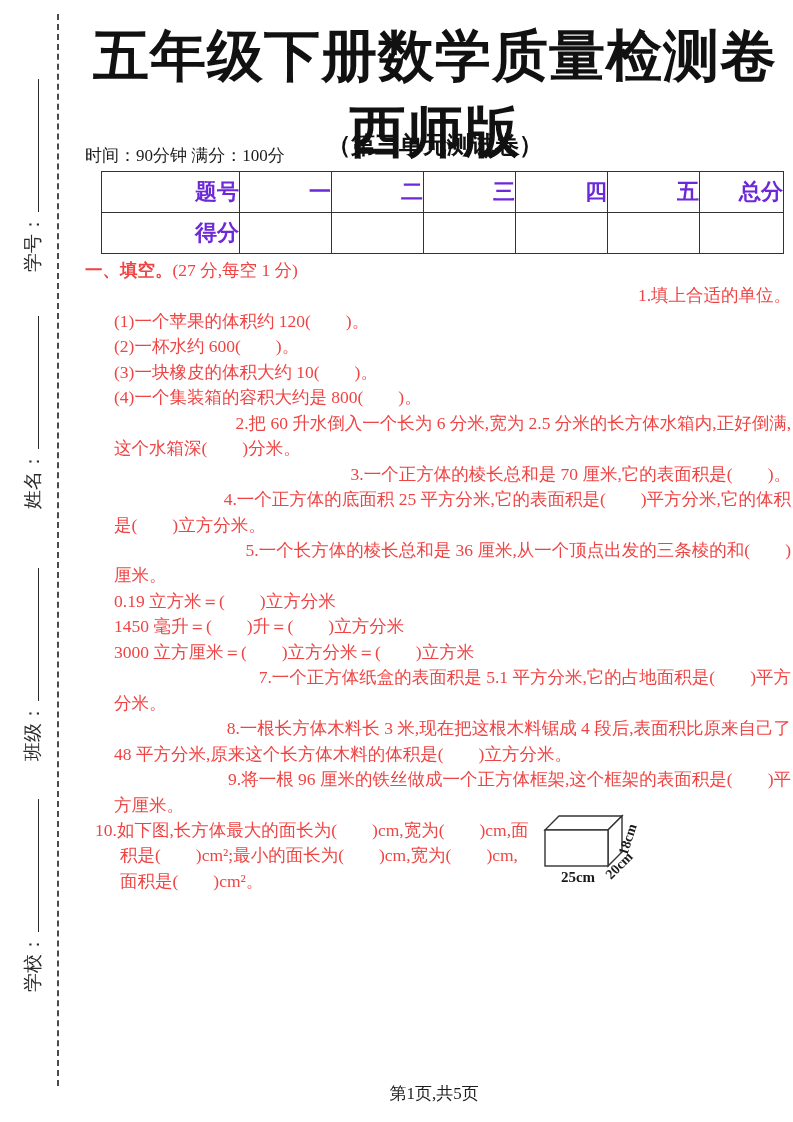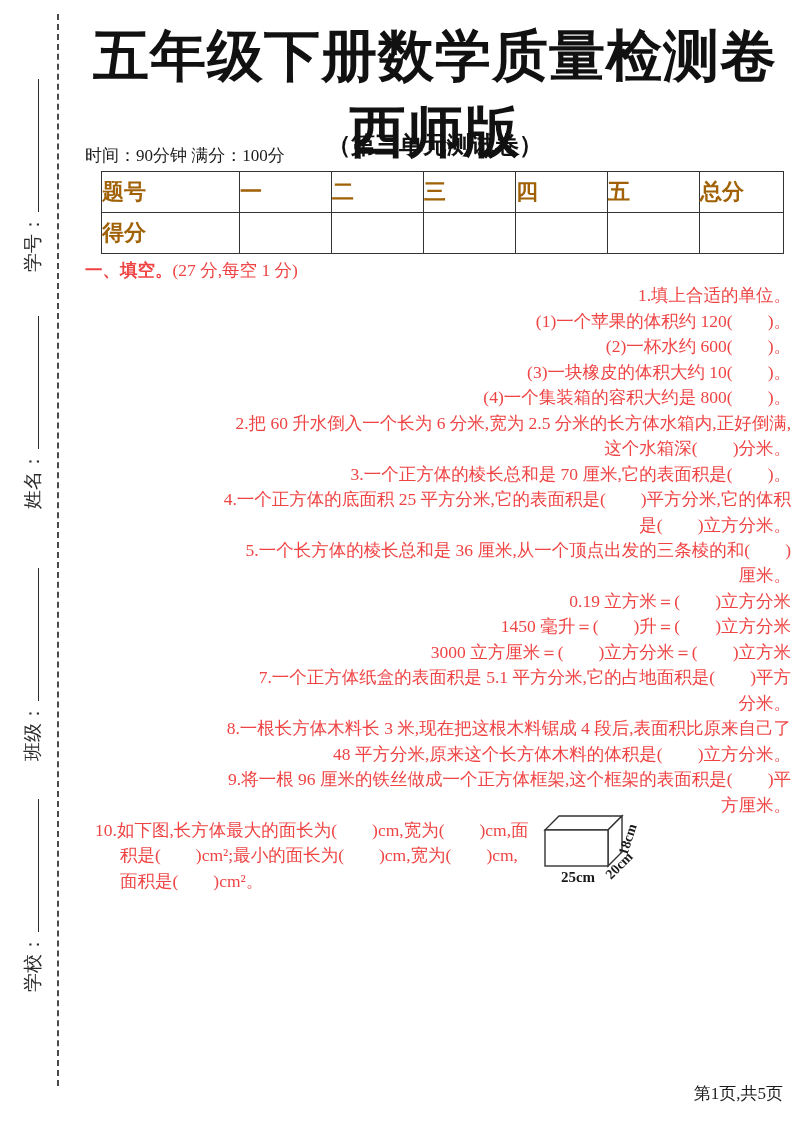--- a/index.html
+++ b/index.html
@@ -35,41 +35,41 @@
   .meta {
     position:absolute; top:144px; left:85px; width:698px; text-align:left;
     font-size:17px; color:#1c1c1c;
   }
   
   .score-table {
     position:absolute; top:171px; left:101px; width:682px;
     border-collapse:collapse; table-layout:fixed;
   }
   .score-table td {
-    border:1.8px solid #333; height:40px; text-align:left;
-    font-size:22px; font-weight:bold; color:#a16207; padding:0;
+    border:1.8px solid #333; height:40px; text-align:right;
+    font-size:22px; font-weight:bold; color:#6d28d9; padding:0;
   }
   
   .content {
     position:absolute; top:258px; left:85px; width:706px;
     font-size:17.5px; line-height:25.45px; color:#ef4444;
   }
   .sec-head { font-weight:bold; }
   .sec-head .pts { font-weight:normal; }
   .line { white-space:nowrap; }
   .l0 { margin-left:10px; }
   .l1 { margin-left:14px;text-align:right; }
-  .l2 { margin-left:29px;text-align:right; }
+  .l2 { margin-left:29px; }
   .l2b { margin-left:35px; }
   
   .cuboid { position:absolute; left:533px; top:798px; }
   .cuboid text { font-family:"Liberation Serif","DejaVu Serif",serif; fill:#1a1a1a; }
   
   .footer {
-    position:absolute; top:1082px; left:85px; width:698px; text-align:right;
+    position:absolute; top:1082px; left:85px; width:698px; text-align:center;
     font-size:17px; color:#1c1c1c;
   }
 </style>
 </head>
 <body>
 
 <div class="page">
 
   <div class="dash-line"></div>
 

